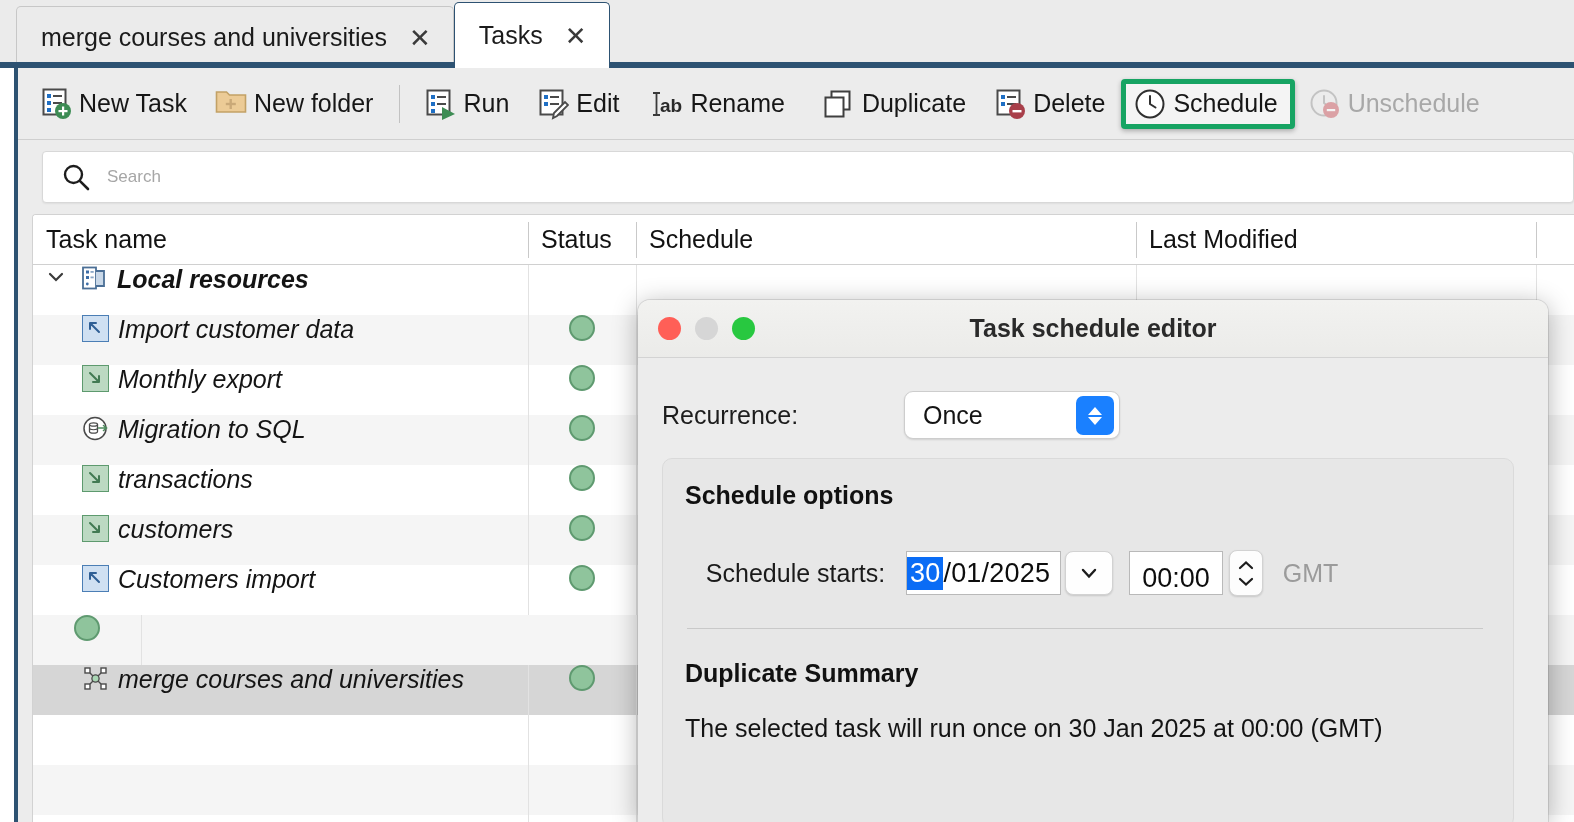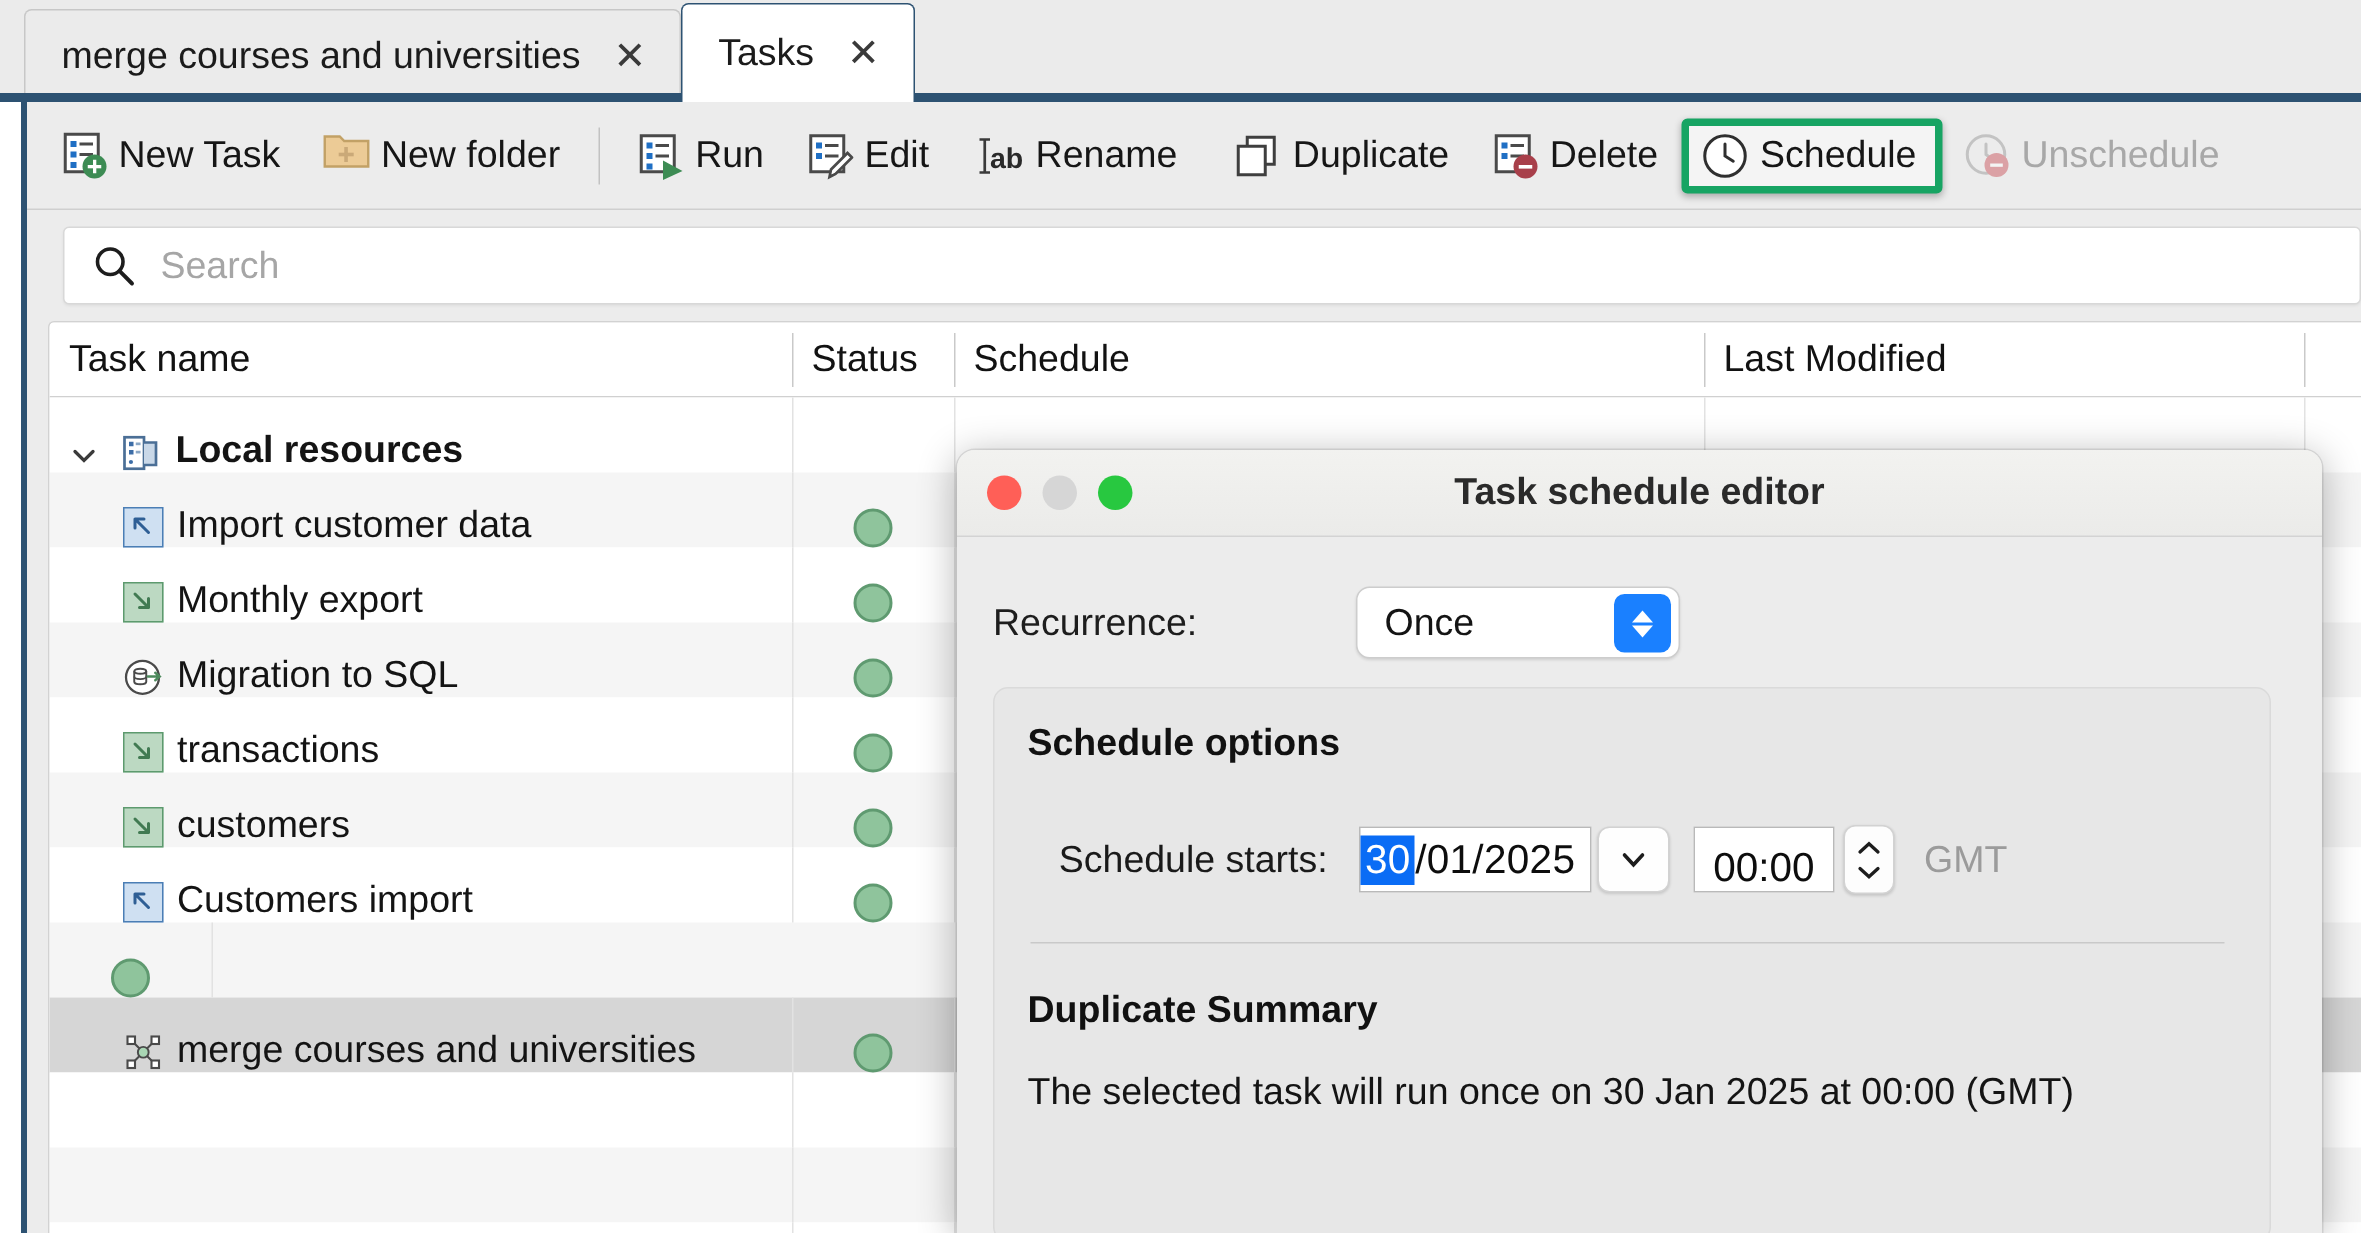--- a/index.html
+++ b/index.html
@@ -105,21 +105,21 @@
   #searchbar{
     margin-left:14px;
     width:1532px; height:52px;
     background:#fff; border:1px solid #d8d8d8; border-radius:4px;
     display:flex; align-items:center; gap:14px; padding-left:18px;
     box-shadow:0 1px 2px rgba(0,0,0,.06);
   }
   #search-input{
     border:none; outline:none; background:transparent;
     font-family:"Liberation Sans", sans-serif;
-    font-size:25px; color:#222; width:1400px;
+    font-size:17px; color:#222; width:1400px;
   }
   #search-input::placeholder{ color:#a6a6a6; }
 
   
   #table{
     position:absolute; left:32px; top:214px; width:1542px; height:608px;
     background:#ffffff;
     border:1px solid #d2d2d2; border-bottom:none; border-right:none;
     border-top-left-radius:4px;
     overflow:hidden;
@@ -140,21 +140,21 @@
   .col-mod{ width:400px; }
   .col-end{ flex:1 1 auto; }
 
   .row{
     display:flex; height:50px; align-items:center;
     font-size:25px; color:#141414;
     background:#ffffff;
   }
   .row.alt{ background:#f5f5f5; }
   .row.selected{ background:#d6d6d6; }
-  .cell{ height:50px; display:flex; align-items:flex-end; position:relative; }
+  .cell{ height:50px; display:flex; align-items:flex-start; position:relative;font-style:italic; }
   .cell + .cell::before{
     content:""; position:absolute; left:0; top:0; bottom:0; width:1px; background:#e2e2e2;
   }
   .c-name{ width:495px; padding-left:13px; gap:9px; }
   .c-status{ width:108px; justify-content:center; }
   .c-sched{ width:500px; }
   .c-mod{ width:400px; }
   .c-end{ flex:1 1 auto; }
 
   .group-row .c-name{ font-weight:bold; gap:10px; padding-left:30px; }

